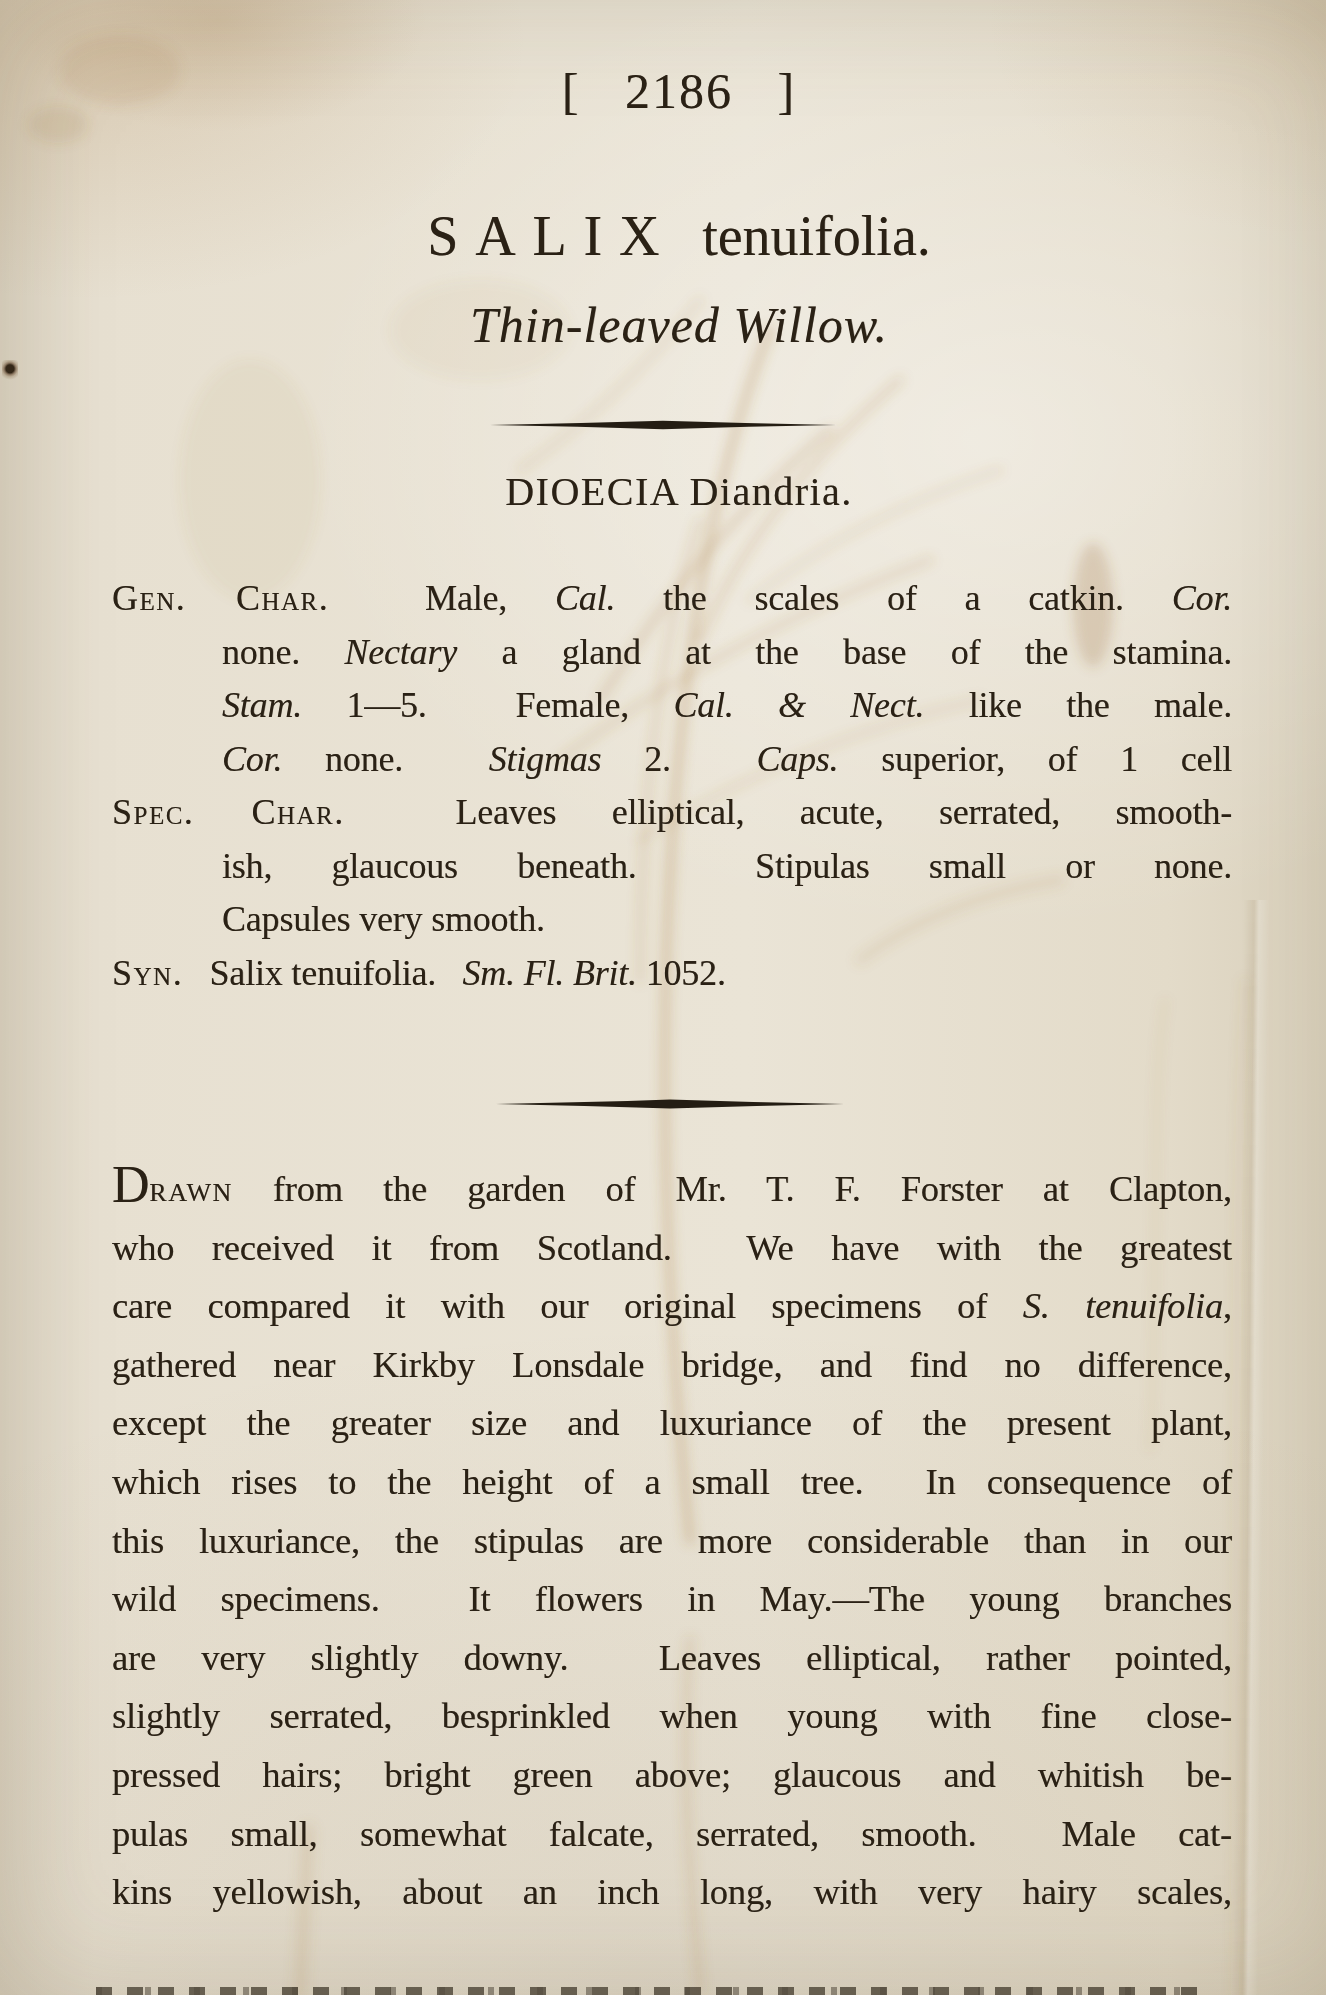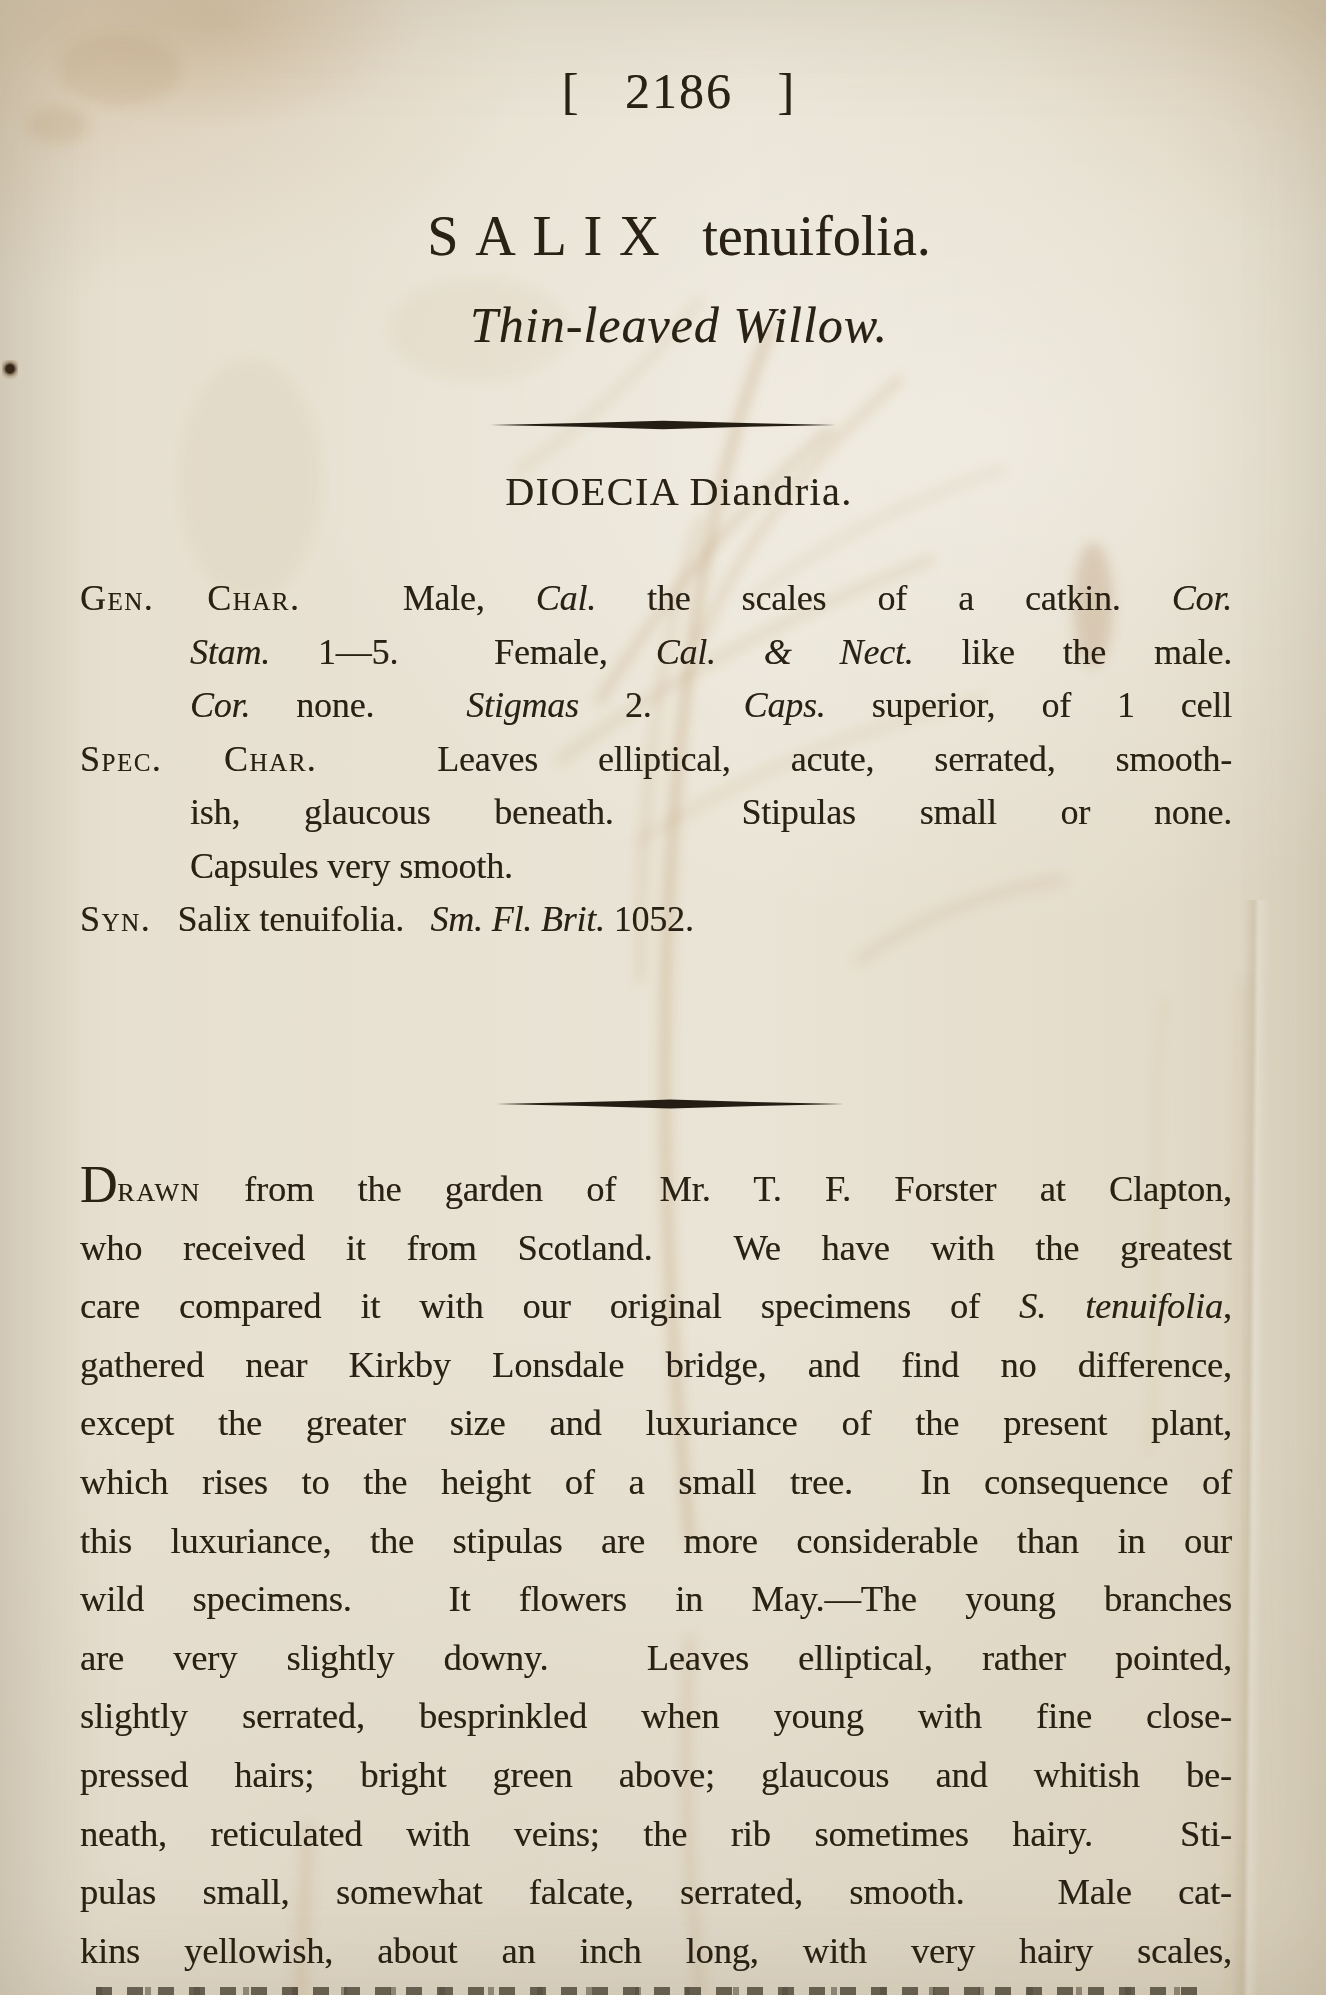--- a/index.html
+++ b/index.html
@@ -41,20 +41,21 @@
   .rule{position:absolute;}
   .rule-1{top:418px;left:488px;}
   .rule-2{top:1097px;left:494px;}
   .textcol{position:absolute;left:80px;width:1152px;}
   .char-block{top:572px;font-size:36px;line-height:53.5px;}
   .main-par{top:1160px;font-size:36.5px;line-height:58.6px;}
   .line{
     text-align:justify;text-align-last:justify;
     white-space:pre-wrap;
     letter-spacing:-0.2px;
+    margin-left:32px;
   }
   .line.indent{padding-left:110px;}
   .line.last{text-align-last:left;}
   .it{font-style:italic;}
   .sc{font-variant:small-caps;letter-spacing:1.5px;}
   .dc{font-size:52px;line-height:0;position:relative;top:1px;}
   .clipped-frags{
     position:absolute;top:1987px;left:96px;width:1108px;height:8px;opacity:0.75;
     background:
       repeating-linear-gradient(90deg, rgba(40,32,20,0.85) 0 16px, transparent 16px 31px),
@@ -106,20 +107,21 @@
   <div class="rule rule-1">
     <svg width="350" height="14" viewBox="0 0 350 14">
       <path d="M2,7 Q90,5.4 175,2.8 Q260,5.4 348,7 Q260,8.6 175,11.2 Q90,8.6 2,7 Z" fill="#241d13"></path>
     </svg>
   </div>
 
   <div class="centered classification">DIOECIA Diandria.</div>
 
   <div class="textcol char-block">
       <div class="line"><span class="sc">Gen. Char.</span><span>  Male, </span><span class="it">Cal.</span><span> the scales of a catkin. </span><span class="it">Cor.</span></div>
+      <div class="line indent"><span>none. </span><span class="it">Nectary</span><span> a gland at the base of the stamina.</span></div>
       <div class="line indent"><span class="it">Stam.</span><span> 1—5.  Female, </span><span class="it">Cal. &amp; Nect.</span><span> like the male.</span></div>
       <div class="line indent"><span class="it">Cor.</span><span> none.  </span><span class="it">Stigmas</span><span> 2.  </span><span class="it">Caps.</span><span> superior, of 1 cell</span></div>
       <div class="line"><span class="sc">Spec. Char.</span><span>  Leaves elliptical, acute, serrated, smooth-</span></div>
       <div class="line indent"><span>ish, glaucous beneath.  Stipulas small or none.</span></div>
       <div class="line indent last"><span>Capsules very smooth.</span></div>
       <div class="line last"><span class="sc">Syn.</span><span>   Salix tenuifolia.   </span><span class="it">Sm. Fl. Brit.</span><span> 1052.</span></div>
     </div>
 
   <div class="rule rule-2">
     <svg width="352" height="14" viewBox="0 0 352 14">
@@ -132,20 +134,19 @@
       <div class="line"><span>who received it from Scotland.  We have with the greatest</span></div>
       <div class="line"><span>care compared it with our original specimens of </span><span class="it">S. tenuifolia</span><span>,</span></div>
       <div class="line"><span>gathered near Kirkby Lonsdale bridge, and find no difference,</span></div>
       <div class="line"><span>except the greater size and luxuriance of the present plant,</span></div>
       <div class="line"><span>which rises to the height of a small tree.  In consequence of</span></div>
       <div class="line"><span>this luxuriance, the stipulas are more considerable than in our</span></div>
       <div class="line"><span>wild specimens.  It flowers in May.—The young branches</span></div>
       <div class="line"><span>are very slightly downy.  Leaves elliptical, rather pointed,</span></div>
       <div class="line"><span>slightly serrated, besprinkled when young with fine close-</span></div>
       <div class="line"><span>pressed hairs; bright green above; glaucous and whitish be-</span></div>
-      <div class="line"><span>neath, reticulated with veins; the rib sometimes hairy.  Sti-</span></div>
       <div class="line"><span>pulas small, somewhat falcate, serrated, smooth.  Male cat-</span></div>
       <div class="line"><span>kins yellowish, about an inch long, with very hairy scales,</span></div>
     </div>
 
   <div class="clipped-frags"></div>
 
 </div>
 
 </body></html>

